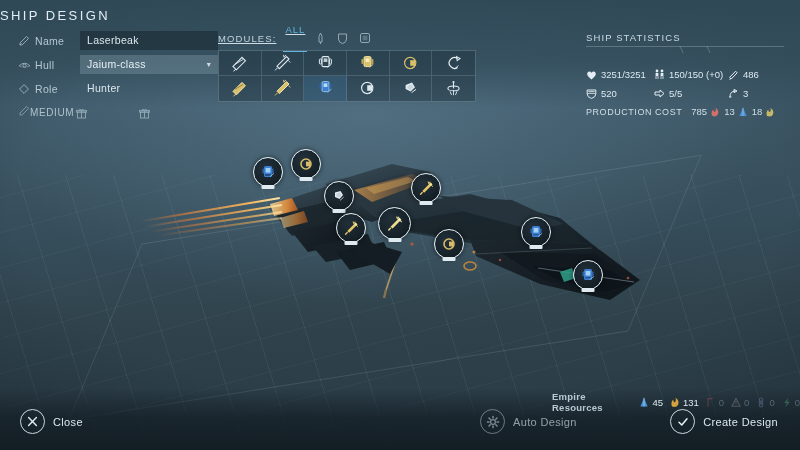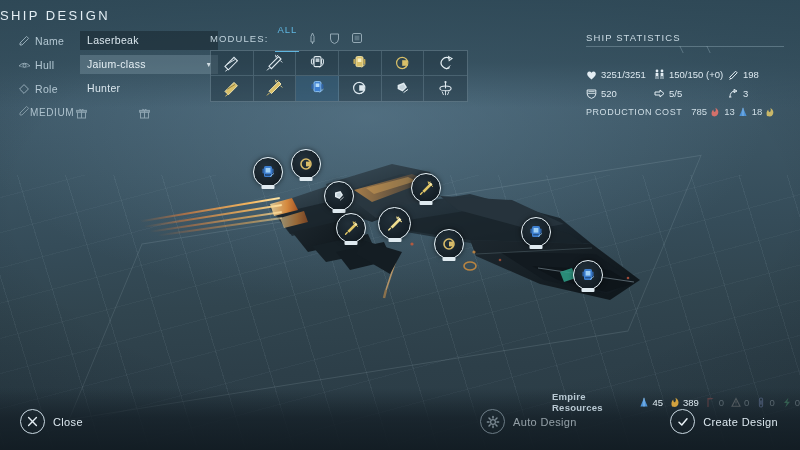--- a/index.html
+++ b/index.html
@@ -83,21 +83,21 @@
     color:#e6f0f5;
   }
   .field.plain { background:none; padding-left:7px; }
   .caret { font-size:8px; opacity:.85; }
   .slotrow { display:flex; align-items:center; height:20px; }
   .slotrow .lbl { width:45px; flex:0 0 45px; font-size:10px; color:#aec2cd; letter-spacing:.6px; }
   .slot-ico { width:13px; height:13px; opacity:.62; }
   .slot-gap { width:50px; }
 
   
-  #modules-panel { position:absolute; left:210px; top:30px; width:258px; }
+  #modules-panel { position:absolute; left:218px; top:30px; width:258px;text-decoration:underline; }
   .mod-head { display:flex; align-items:center; gap:9px; height:16px; }
   .mod-head .mtitle { font-size:9.5px; letter-spacing:1.1px; color:#c2d4de; }
   .mod-tab {
     font-size:9.5px; letter-spacing:1px; color:#5fb6e0;
     position:relative; padding-bottom:17px;
   }
   .mod-tab.active::after {
     content:""; position:absolute; left:-2px; right:-2px; bottom:0; height:1px; background:#5fb6e0;
   }
   .mod-filter { width:13px; height:13px; opacity:.68; display:flex; align-items:center; justify-content:center; }
@@ -583,21 +583,21 @@
       <span>150/150 (+0)</span>
     </div>
 
     <div class="stat-item">
       <span class="si">
         <svg width="11" height="11" viewBox="0 0 11 11">
             <path d="M1.6,8.4 L7.6,2.2 L9.2,3.8 L3.2,10 Z" fill="none" stroke="#e3edf3" stroke-width="1"></path>
             <path d="M3,9.4 L1.4,10.8" stroke="#e3edf3" stroke-width="1"></path>
           </svg>
       </span>
-      <span>198</span>
+      <span>486</span>
     </div>
 
     <div class="stat-item">
       <span class="si">
         <svg width="11" height="11" viewBox="0 0 11 11">
             <path d="M1.2,2 L9.8,2 L9.8,6 Q9.8,9.2 5.5,10.4 Q1.2,9.2 1.2,6 Z" fill="none" stroke="#e3edf3" stroke-width="1"></path>
             <path d="M2.4,3.6 L8.6,3.6 M1.8,5.4 L9.2,5.4" stroke="#e3edf3" stroke-width=".8"></path>
           </svg>
       </span>
       <span>520</span>
@@ -671,21 +671,21 @@
     </span>
     <span style="color:#dce8ef">45</span>
   </span>
 
   <span class="res">
     <span class="si">
       <svg width="10" height="11" viewBox="0 0 10 11">
           <path d="M2,9.6 Q0.4,5.6 3.2,2.6 Q3,5 5,5.4 Q6.8,3.2 5.4,0.8 Q9.6,3.2 8.2,7.6 Q7.2,10 5,10 Z" fill="#d2a23e"></path>
         </svg>
     </span>
-    <span style="color:#dce8ef">389</span>
+    <span style="color:#dce8ef">131</span>
   </span>
 
   <span class="res" style="opacity:.45">
     <span class="si">
       <svg width="10" height="11" viewBox="0 0 10 11">
           <path d="M2,1 L2,10" stroke="#9b5050" stroke-width="1.2"></path>
           <path d="M2,1 Q5,0.2 7.6,1.6 Q5,3 2,2.4 Z" fill="#9b5050"></path>
         </svg>
     </span>
     <span style="color:#9aa7ae">0</span>

